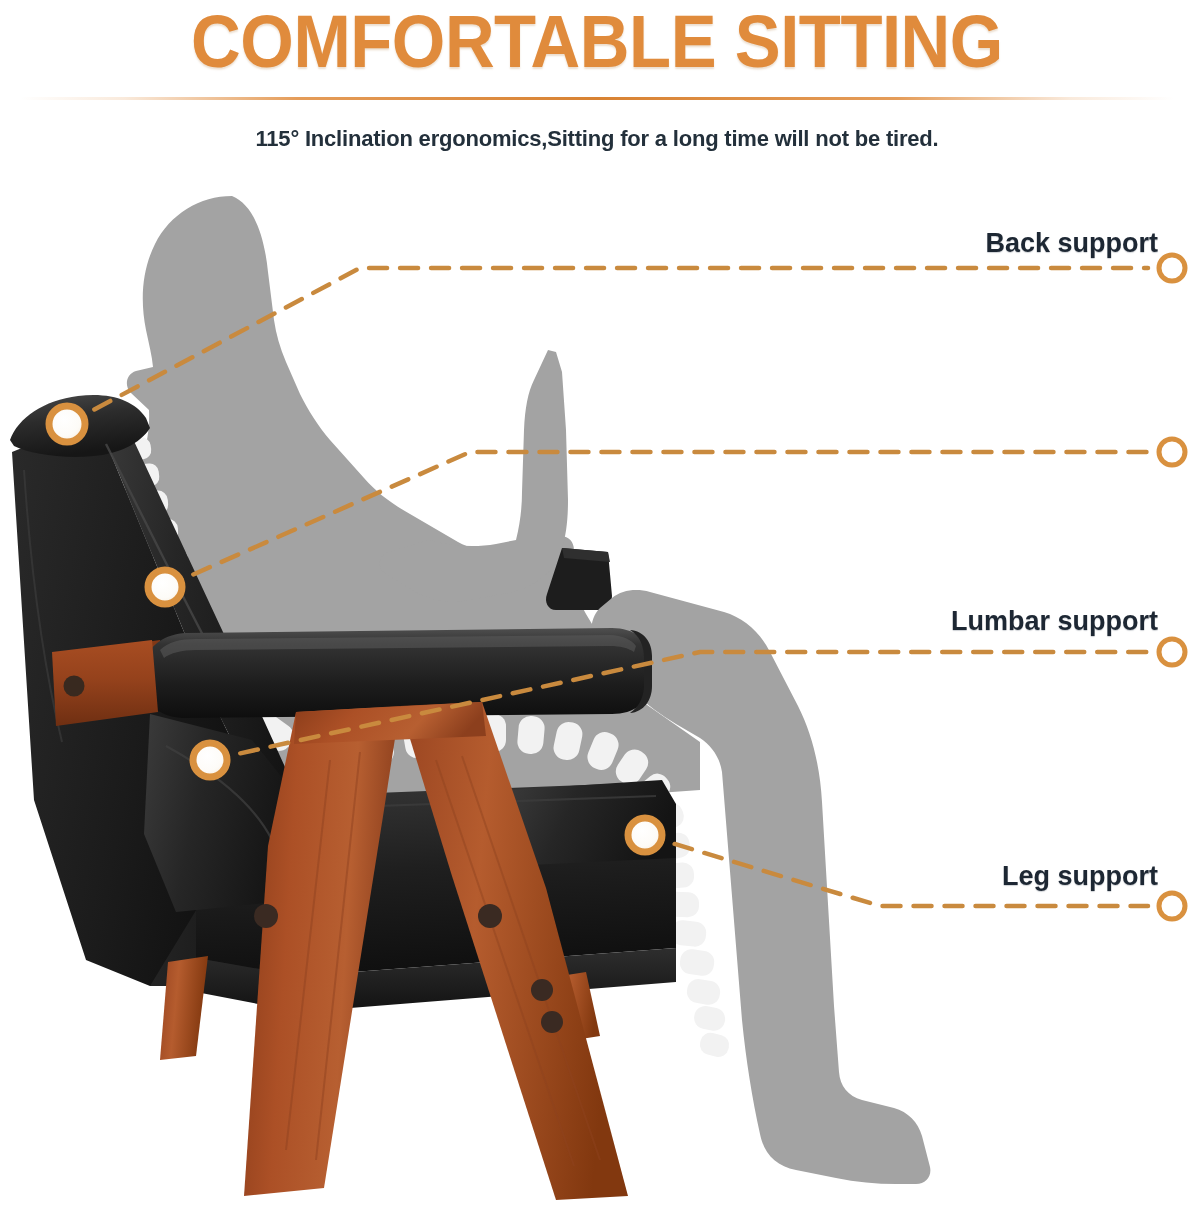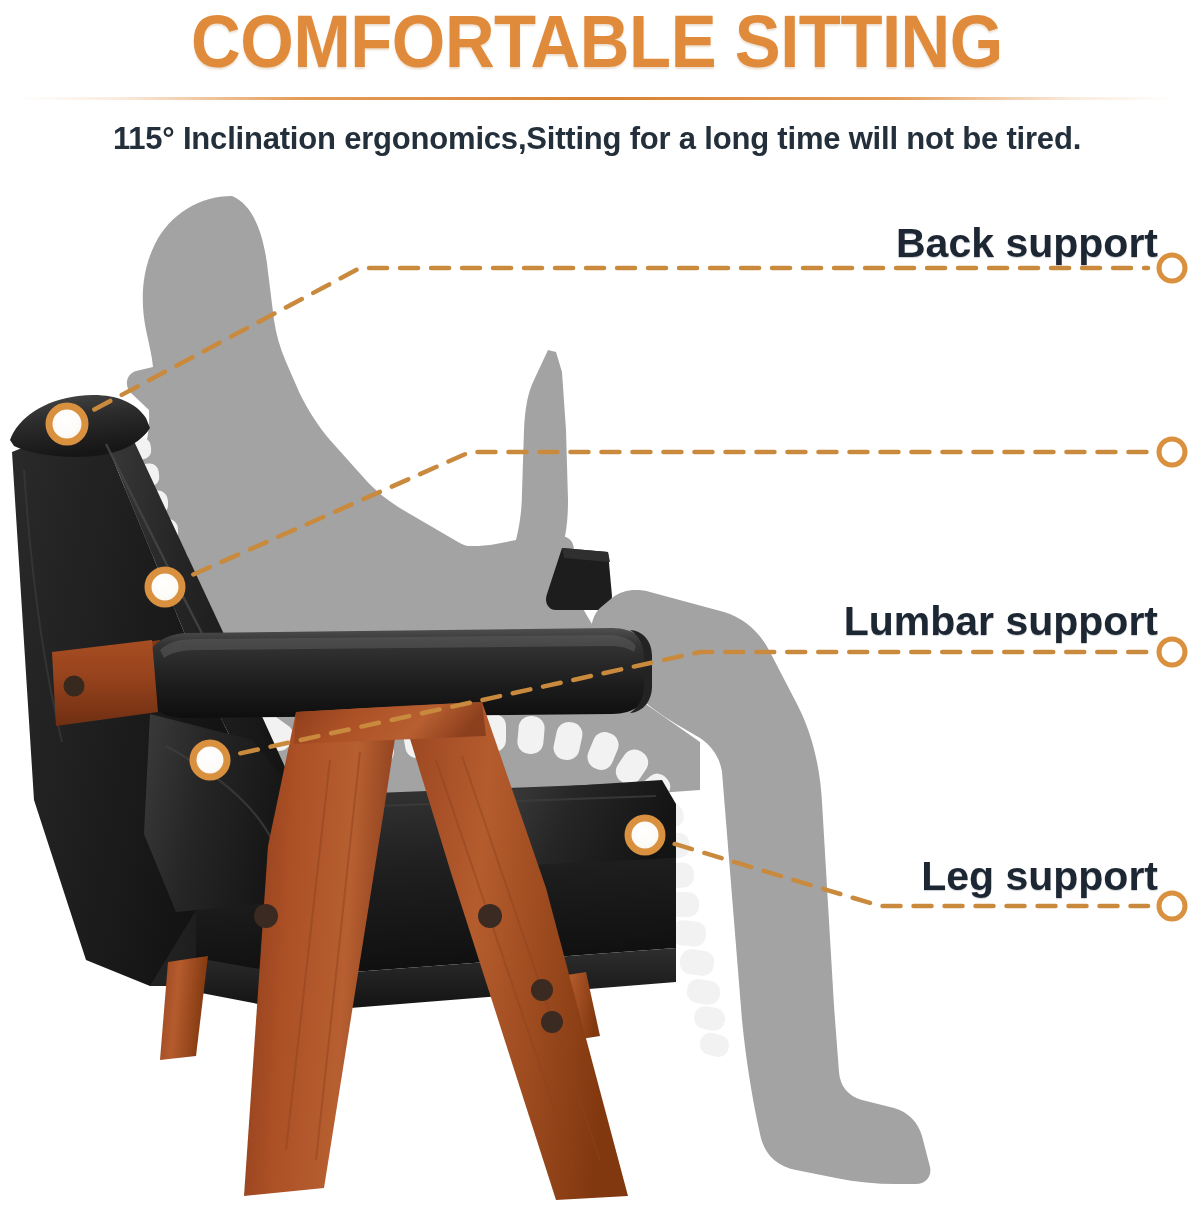--- a/index.html
+++ b/index.html
@@ -53,32 +53,32 @@
         rgba(224,139,60,0.18) 91%,
         rgba(224,139,60,0.00) 100%);
     border-radius: 2px;
   }
   #header-subtitle {
     position: absolute;
     left: 0;
     top: 122px;
     width: 1194px;
     text-align: center;
-    font-size: 31px;
+    font-size: 22px;
     line-height: 34px;
     font-weight: 600;
     color: #23303b;
     letter-spacing: -0.2px;
     white-space: nowrap;
   }
 
   
   .callout-label {
     position: absolute;
-    font-size: 41px;
+    font-size: 27px;
     line-height: 38px;
     font-weight: 600;
     color: #1d2733;
     white-space: nowrap;
     text-align: left;
     text-shadow: 0 1px 1px rgba(80,90,105,0.28);
   }
   .callout-label.l0 { right: 36px; top: 224px; }
   .callout-label.l1 { right: 36px; top: 400px; }
   .callout-label.l2 { right: 36px; top: 602px; }

